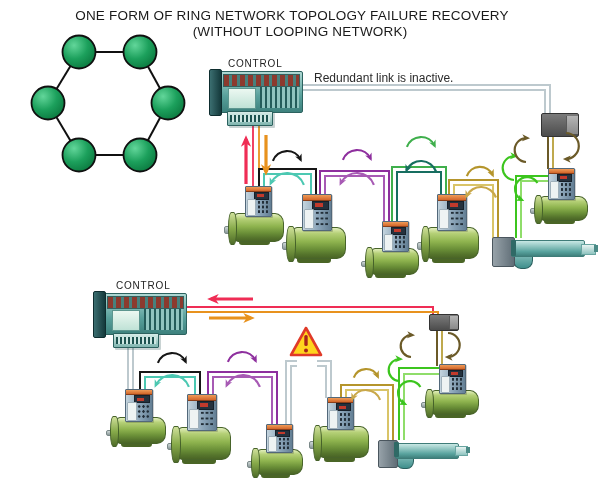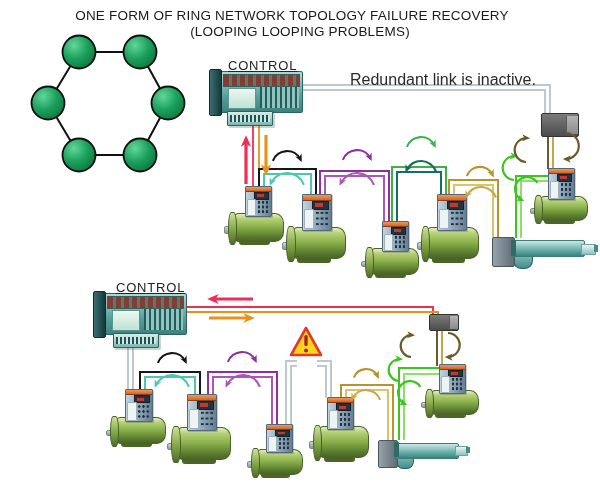--- a/index.html
+++ b/index.html
@@ -6,24 +6,24 @@
   #canvas{position:relative;width:600px;height:488px;background:#fff;overflow:hidden;
           font-family:"Liberation Sans",sans-serif;}
   #canvas svg{position:absolute;left:0;top:0;width:600px;height:488px;pointer-events:none;}
   #ring-svg{z-index:1;}
   #links-svg{z-index:2;}
   #devices{position:absolute;left:0;top:0;width:600px;height:488px;z-index:3;}
   #arrows-svg{z-index:4;}
   .txt{position:absolute;color:#1a1a1a;z-index:5;white-space:nowrap;}
   .title{left:0;right:16px;top:8px;text-align:center;font-size:13.5px;letter-spacing:.2px;}
   .subtitle{left:0;right:0;top:24px;text-align:center;font-size:13.5px;letter-spacing:.2px;}
-  .ctl{font-size:13px;letter-spacing:.8px;color:#222;text-decoration:underline;}
+  .ctl{font-size:10px;letter-spacing:.8px;color:#222;}
   .ctl-top{left:228px;top:58px;}
   .ctl-bottom{left:116px;top:280px;}
-  .ann{font-size:16px;color:#2a2a2a;margin-left:36px;}
+  .ann{font-size:12px;color:#2a2a2a;}
   .ann-top{left:314px;top:71px;}
   .ann-bottom{left:272px;top:291px;}
 
   .dev{position:absolute;}
   .dev i{position:absolute;display:block;}
 
   
   .dev.control{background:linear-gradient(#aed8d3,#58a09b 60%,#3d817d);border:1px solid #2c625f;border-radius:2px;}
   .p-left{left:-6%;top:-8%;width:13%;height:114%;background:linear-gradient(90deg,#3b6e70,#14393b);border:1px solid #0e2d2f;border-radius:2px;}
   .p-slots{left:10%;top:6%;width:86%;height:26%;background:repeating-linear-gradient(90deg,#8c3a2e 0 5px,#47817d 5px 8px);border:1px solid #35605e;}
@@ -351,17 +351,17 @@
       <line x1="253" y1="299" x2="211" y2="299" stroke="#ef2d55" stroke-width="3.2" marker-end="url(#m10)"></line>
       <line x1="209" y1="318" x2="251" y2="318" stroke="#e8921e" stroke-width="3.2" marker-end="url(#m11)"></line>
       <g>
         <path d="M306,328 L291,355 L321,355 Z" fill="#ffd41e" stroke="#e03a28" stroke-width="2.6" stroke-linejoin="round"></path>
         <rect x="304.3" y="335" width="3.4" height="11" rx="1.5" fill="#a8241a"></rect>
         <circle cx="306" cy="350.5" r="2" fill="#a8241a"></circle>
       </g>
     </svg>
 
   <div class="txt title">ONE FORM OF RING NETWORK TOPOLOGY FAILURE RECOVERY</div>
-  <div class="txt subtitle">(LOOPING LOOPING PROBLEMS)</div>
+  <div class="txt subtitle">(WITHOUT LOOPING NETWORK)</div>
   <div class="txt ctl ctl-top">CONTROL</div>
   <div class="txt ctl ctl-bottom">CONTROL</div>
   <div class="txt ann ann-top">Redundant link is inactive.</div>
 </div>
 
 </body></html>

